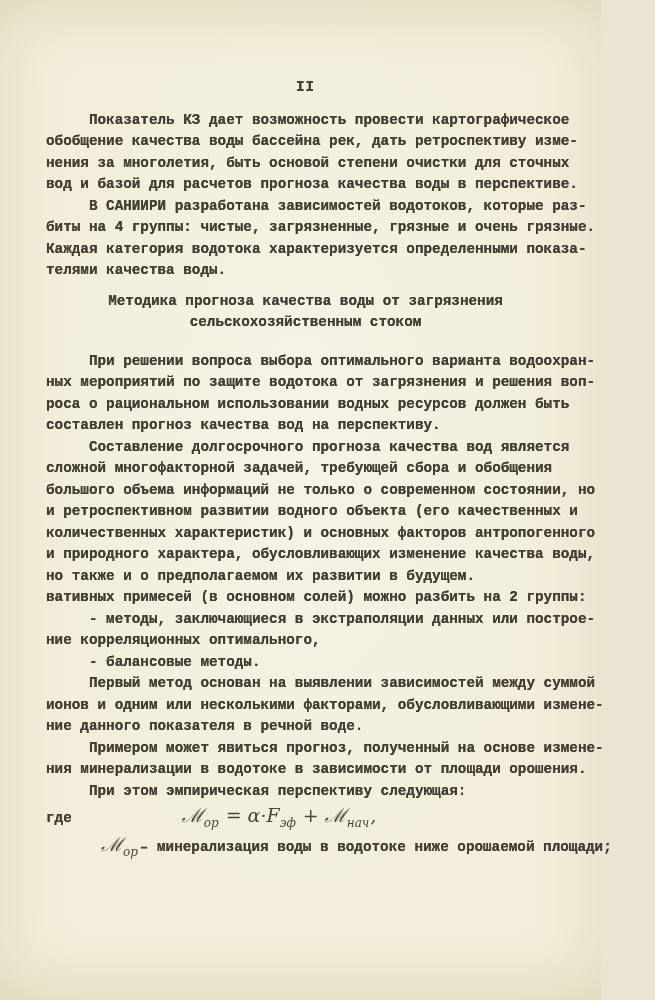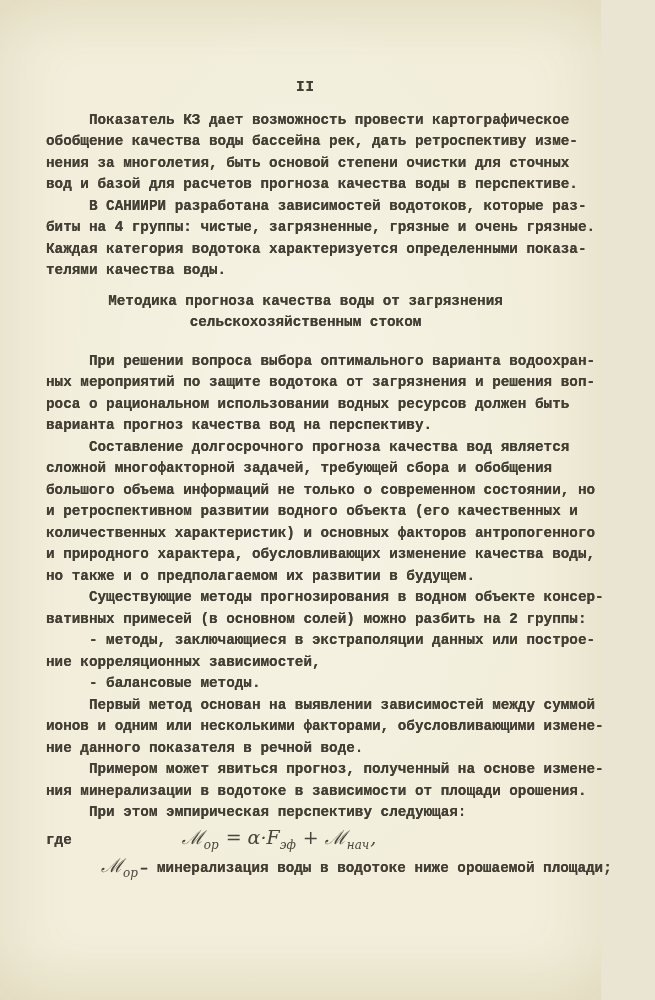--- a/index.html
+++ b/index.html
@@ -112,36 +112,35 @@
         <div class="line">телями качества воды.</div>
       </div>
       <div class="heading">
         <div class="line">Методика прогноза качества воды от загрязнения</div>
         <div class="line">сельскохозяйственным стоком</div>
       </div>
       <div class="para">
         <div class="line">     При решении вопроса выбора оптимального варианта водоохран-</div>
         <div class="line">ных мероприятий по защите водотока от загрязнения и решения воп-</div>
         <div class="line">роса о рациональном использовании водных ресурсов должен быть</div>
-        <div class="line">варианта прогноз качества вод на перспективу.</div>
+        <div class="line">составлен прогноз качества вод на перспективу.</div>
       </div>
       <div class="para">
         <div class="line">     Составление долгосрочного прогноза качества вод является</div>
         <div class="line">сложной многофакторной задачей, требующей сбора и обобщения</div>
         <div class="line">большого объема информаций не только о современном состоянии, но</div>
         <div class="line">и ретроспективном развитии водного объекта (его качественных и</div>
         <div class="line">количественных характеристик) и основных факторов антропогенного</div>
         <div class="line">и природного характера, обусловливающих изменение качества воды,</div>
         <div class="line">но также и о предполагаемом их развитии в будущем.</div>
       </div>
       <div class="para">
-        <div class="line">     Существующие методы прогнозирования в водном объекте консер-</div>
         <div class="line">вативных примесей (в основном солей) можно разбить на 2 группы:</div>
         <div class="line">     - методы, заключающиеся в экстраполяции данных или построе-</div>
-        <div class="line">ние корреляционных зависимостей,</div>
+        <div class="line">ние корреляционных оптимального,</div>
         <div class="line">     - балансовые методы.</div>
       </div>
       <div class="para">
         <div class="line">     Первый метод основан на выявлении зависимостей между суммой</div>
         <div class="line">ионов и одним или несколькими факторами, обусловливающими измене-</div>
         <div class="line">ние данного показателя в речной воде.</div>
         <div class="line">     Примером может явиться прогноз, полученный на основе измене-</div>
         <div class="line">ния минерализации в водотоке в зависимости от площади орошения.</div>
         <div class="line">     При этом эмпирическая перспективу следующая:</div>
       </div>

